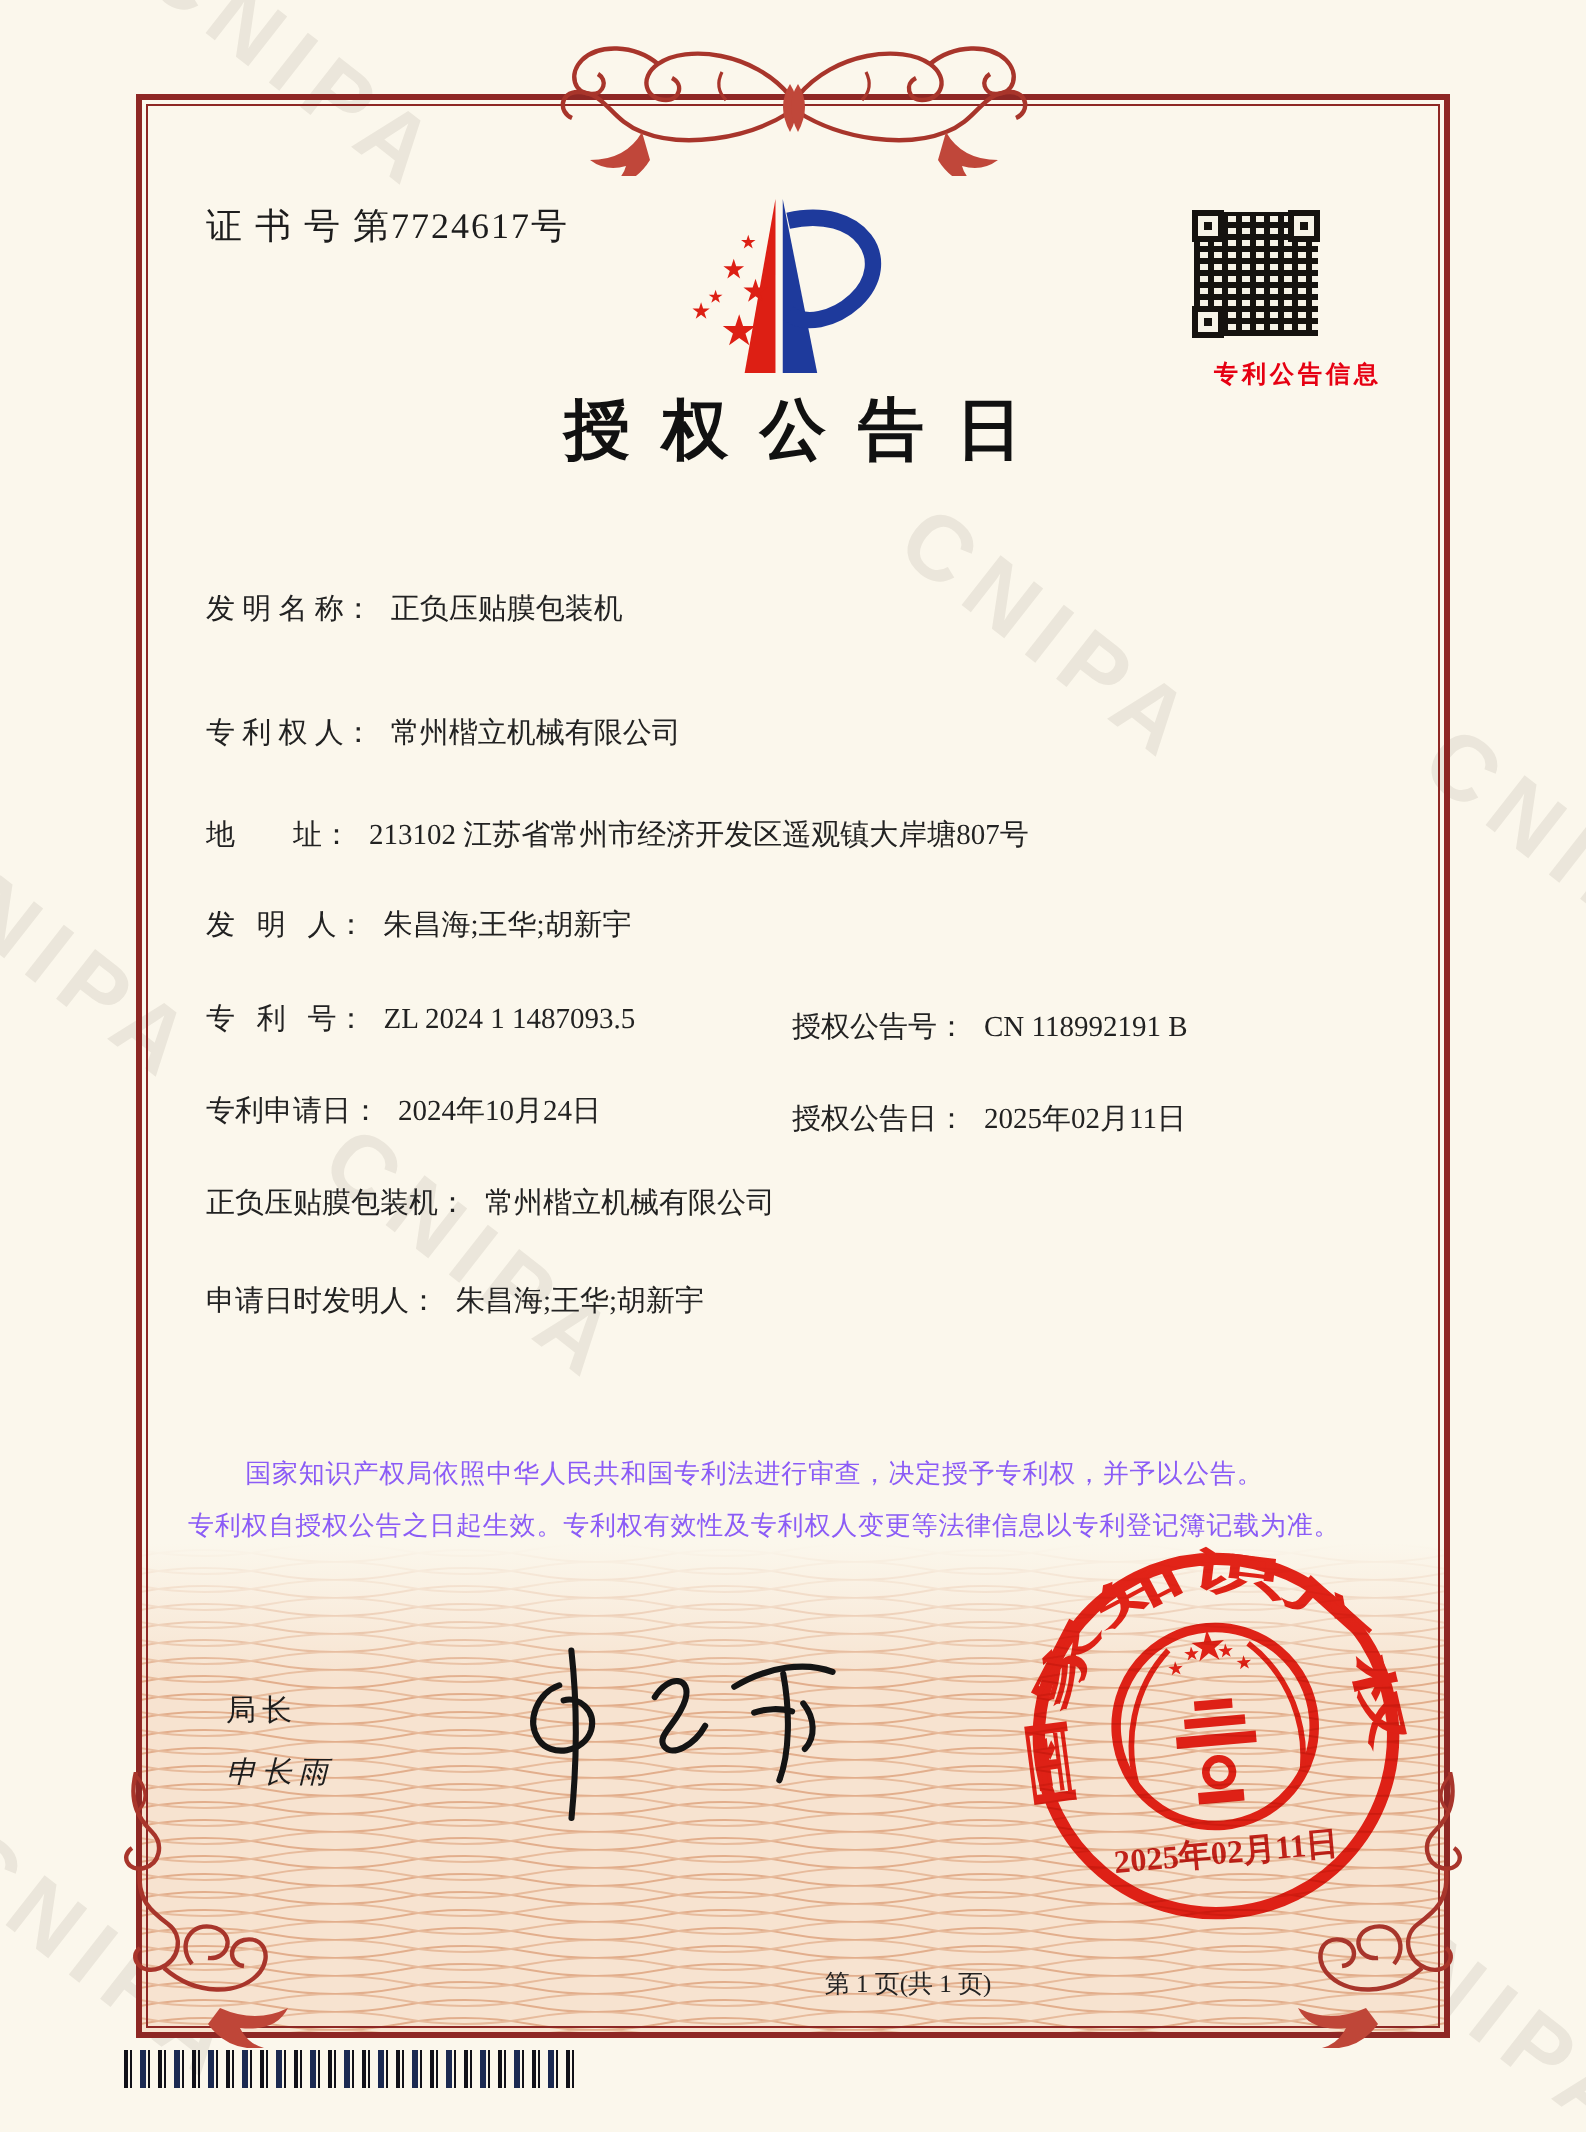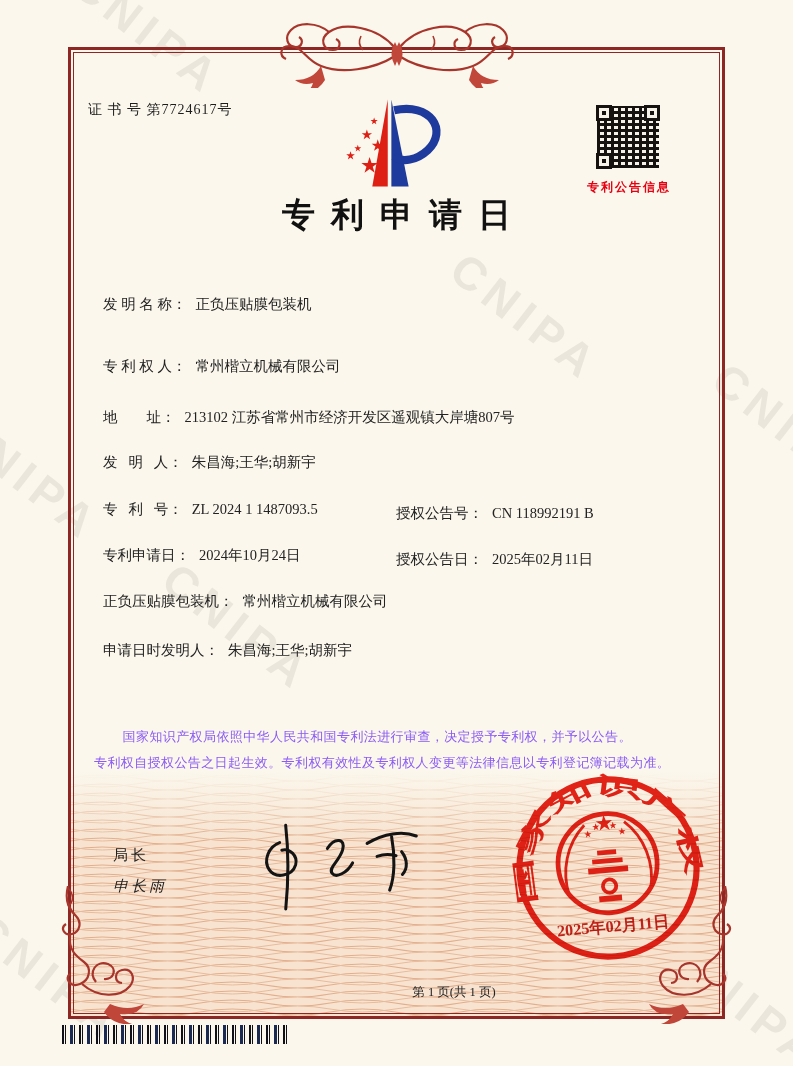--- a/index.html
+++ b/index.html
@@ -13,29 +13,29 @@
   .waves{position:absolute;left:70px;top:772px;}
   
   .frame{position:absolute;left:68px;top:47px;width:657px;height:972px;
          border:3px solid #8e2724;box-sizing:border-box;}
   .frame::before{content:"";position:absolute;inset:2px;border:1px solid #8e2724;}
   
   .orn-top{position:absolute;left:277px;top:14px;}
   .orn-bl{position:absolute;left:52px;top:886px;}
   .orn-br{position:absolute;left:645px;top:886px;transform:scaleX(-1);}
   
-  .certno{position:absolute;left:88px;top:101px;font-size:14px;white-space:pre;letter-spacing:1px;}
+  .certno{position:absolute;left:103px;top:101px;font-size:18px;white-space:pre;letter-spacing:1px;}
   .logo{position:absolute;left:336px;top:94px;}
   .qr{position:absolute;left:597px;top:106px;width:62px;height:62px;
       background:repeating-linear-gradient(90deg,#15120f 0 3px,transparent 3px 7px),
                  repeating-linear-gradient(0deg,#15120f 0 3px,#f6f2e7 3px 6px);}
   .fp{position:absolute;width:16px;height:16px;border:3px solid #15120f;background:#f6f2e7;box-sizing:border-box;}
   .fp::after{content:"";position:absolute;left:3px;top:3px;width:4px;height:4px;background:#15120f;}
   .fp.tl{left:-1px;top:-1px}.fp.tr{right:-1px;top:-1px}.fp.bl{left:-1px;bottom:-1px}
-  .qr-label{position:absolute;left:567px;top:179px;width:124px;text-align:center;
+  .qr-label{position:absolute;left:567px;top:179px;width:124px;text-align:right;
             font-size:12px;color:#e60012;letter-spacing:2px;font-weight:bold;}
   .title{position:absolute;left:0;top:193px;width:100%;text-align:center;font-size:33px;
          font-weight:bold;letter-spacing:16px;text-indent:16px;color:#111;}
   
   .frow{position:absolute;left:103px;font-size:14.5px;white-space:nowrap;text-align:right;}
   .flabel{white-space:pre;display:inline-block;color:#222;}
   .fvalue{margin-left:9px;color:#222;}
   .pair2{position:absolute;left:293px;top:4px;white-space:nowrap;}
   
   .statement{position:absolute;left:94px;top:724px;width:614px;font-size:13px;
@@ -143,21 +143,21 @@
     </g>
   </svg>
 
   <div class="qr">
     <div class="fp tl"></div>
     <div class="fp tr"></div>
     <div class="fp bl"></div>
   </div>
   <div class="qr-label">专利公告信息</div>
 
-  <div class="title">专利申请日</div>
+  <div class="title">授权公告日</div>
 
   <div class="frow" style="top:295px">
     <span class="flabel">发 明 名 称：</span><span class="fvalue">正负压贴膜包装机</span>
   </div>
   <div class="frow" style="top:357px">
     <span class="flabel">专 利 权 人：</span><span class="fvalue">常州楷立机械有限公司</span>
   </div>
   <div class="frow" style="top:408px">
     <span class="flabel">地        址：</span><span class="fvalue">213102 江苏省常州市经济开发区遥观镇大岸塘807号</span>
   </div>

